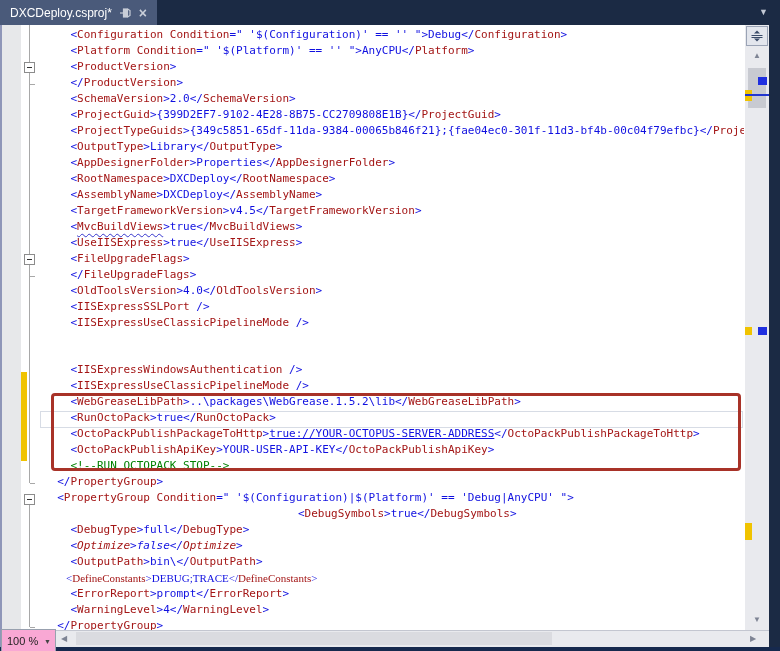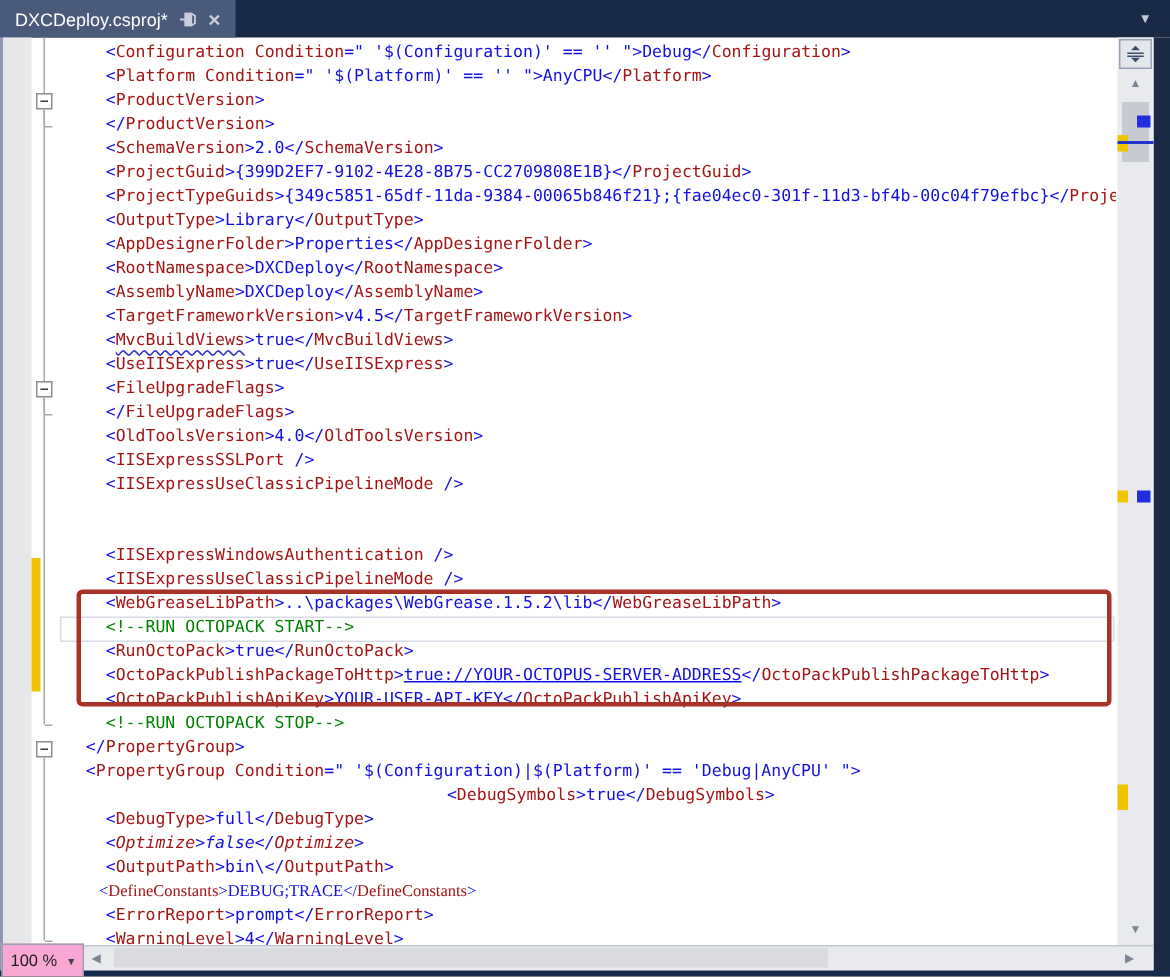--- a/index.html
+++ b/index.html
@@ -120,21 +120,20 @@
       <div class="line" style="padding-left: 4ch;"><span class="t-b">&lt;</span><span class="t-w">MvcBuildViews</span><span class="t-b">&gt;true&lt;/</span><span class="t-r">MvcBuildViews</span><span class="t-b">&gt;</span></div>
       <div class="line" style="padding-left: 4ch;"><span class="t-b">&lt;</span><span class="t-r">UseIISExpress</span><span class="t-b">&gt;true&lt;/</span><span class="t-r">UseIISExpress</span><span class="t-b">&gt;</span></div>
       <div class="line" style="padding-left: 4ch;"><span class="t-b">&lt;</span><span class="t-r">FileUpgradeFlags</span><span class="t-b">&gt;</span></div>
       <div class="line" style="padding-left: 4ch;"><span class="t-b">&lt;/</span><span class="t-r">FileUpgradeFlags</span><span class="t-b">&gt;</span></div>
       <div class="line" style="padding-left: 4ch;"><span class="t-b">&lt;</span><span class="t-r">OldToolsVersion</span><span class="t-b">&gt;4.0&lt;/</span><span class="t-r">OldToolsVersion</span><span class="t-b">&gt;</span></div>
       <div class="line" style="padding-left: 4ch;"><span class="t-b">&lt;</span><span class="t-r">IISExpressSSLPort</span><span class="t-b"> /&gt;</span></div>
       <div class="line" style="padding-left: 4ch;"><span class="t-b">&lt;</span><span class="t-r">IISExpressUseClassicPipelineMode</span><span class="t-b"> /&gt;</span></div>
       <div class="line" style="padding-left: 4ch; margin-top: 31px;"><span class="t-b">&lt;</span><span class="t-r">IISExpressWindowsAuthentication</span><span class="t-b"> /&gt;</span></div>
       <div class="line" style="padding-left: 4ch;"><span class="t-b">&lt;</span><span class="t-r">IISExpressUseClassicPipelineMode</span><span class="t-b"> /&gt;</span></div>
       <div class="line" style="padding-left: 4ch;"><span class="t-b">&lt;</span><span class="t-r">WebGreaseLibPath</span><span class="t-b">&gt;..\packages\WebGrease.1.5.2\lib&lt;/</span><span class="t-r">WebGreaseLibPath</span><span class="t-b">&gt;</span></div>
-      <div class="line" style="padding-left: 4ch;"><span class="t-g">&lt;!--RUN OCTOPACK START--&gt;</span></div>
       <div class="line" style="padding-left: 4ch;"><span class="t-b">&lt;</span><span class="t-r">RunOctoPack</span><span class="t-b">&gt;true&lt;/</span><span class="t-r">RunOctoPack</span><span class="t-b">&gt;</span></div>
       <div class="line" style="padding-left: 4ch;"><span class="t-b">&lt;</span><span class="t-r">OctoPackPublishPackageToHttp</span><span class="t-b">&gt;</span><span class="t-l">true://YOUR-OCTOPUS-SERVER-ADDRESS</span><span class="t-b">&lt;/</span><span class="t-r">OctoPackPublishPackageToHttp</span><span class="t-b">&gt;</span></div>
       <div class="line" style="padding-left: 4ch;"><span class="t-b">&lt;</span><span class="t-r">OctoPackPublishApiKey</span><span class="t-b">&gt;YOUR-USER-API-KEY&lt;/</span><span class="t-r">OctoPackPublishApiKey</span><span class="t-b">&gt;</span></div>
       <div class="line" style="padding-left: 4ch;"><span class="t-g">&lt;!--RUN OCTOPACK STOP--&gt;</span></div>
       <div class="line" style="padding-left: 2ch;"><span class="t-b">&lt;/</span><span class="t-r">PropertyGroup</span><span class="t-b">&gt;</span></div>
       <div class="line" style="padding-left: 2ch;"><span class="t-b">&lt;</span><span class="t-r">PropertyGroup</span><span class="t-b"> </span><span class="t-r">Condition</span><span class="t-b">=" '$(Configuration)|$(Platform)' == 'Debug|AnyCPU' "&gt;</span></div>
       <div class="line" style="padding-left: 4ch; text-align: center;"><span class="t-b">&lt;</span><span class="t-r">DebugSymbols</span><span class="t-b">&gt;true&lt;/</span><span class="t-r">DebugSymbols</span><span class="t-b">&gt;</span></div>
       <div class="line" style="padding-left: 4ch;"><span class="t-b">&lt;</span><span class="t-r">DebugType</span><span class="t-b">&gt;full&lt;/</span><span class="t-r">DebugType</span><span class="t-b">&gt;</span></div>
       <div class="line" style="padding-left: 4ch; font-style: italic;"><span class="t-b">&lt;</span><span class="t-r">Optimize</span><span class="t-b">&gt;false&lt;/</span><span class="t-r">Optimize</span><span class="t-b">&gt;</span></div>
       <div class="line" style="padding-left: 4ch;"><span class="t-b">&lt;</span><span class="t-r">OutputPath</span><span class="t-b">&gt;bin\&lt;/</span><span class="t-r">OutputPath</span><span class="t-b">&gt;</span></div>

